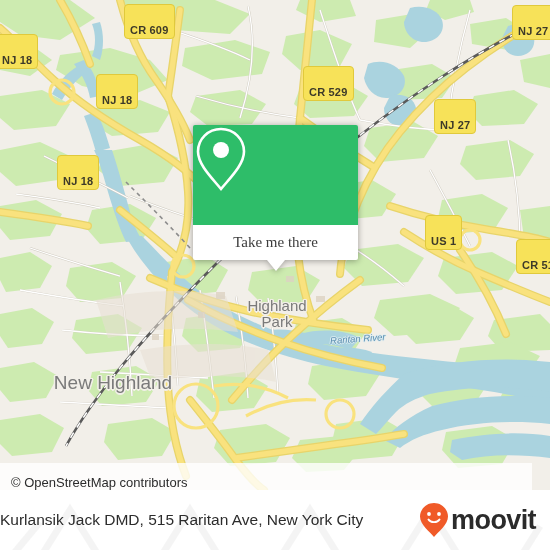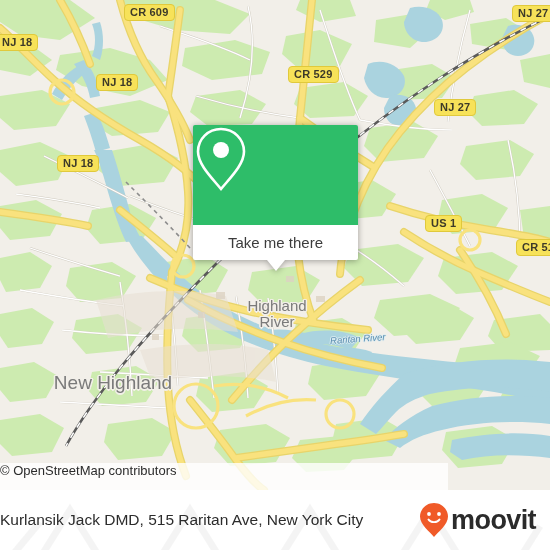--- a/index.html
+++ b/index.html
@@ -43,21 +43,21 @@
   
   .shield{
     position:absolute;
     background:#f7e259;
     border:1px solid #e0c93c;
     border-radius:4px;
     color:#3d3a29;
     font-size:11px;
     font-weight:700;
     letter-spacing:.2px;
-    padding:1px 5px 2px 5px;
+    padding:19px 5px 2px 5px;
     line-height:12px;
     white-space:nowrap;
     box-sizing:border-box;
   }
 
   
   .popup{
     position:absolute;
     left:193px;top:125px;
     width:165px;
@@ -66,39 +66,39 @@
   .popup-head{
     background:#2ebd69;
     height:100px;
     display:flex;align-items:center;justify-content:center;
     border-top-left-radius:2px;border-top-right-radius:2px;
   }
   .popup-foot{
     background:#ffffff;
     height:35px;
     display:flex;align-items:center;justify-content:center;
-    border-bottom-left-radius:2px;border-bottom-right-radius:2px;
+    border-bottom-left-radius:2px;border-bottom-right-radius:2px;font-family:Liberation Serif, serif;
   }
   .popup-foot span{
     color:#3c3c3c;font-size:15px;
   }
   .popup-tail{
     position:absolute;left:50%;top:135px;
     width:0;height:0;margin-left:-9px;
     border-left:9px solid transparent;
     border-right:9px solid transparent;
     border-top:11px solid #ffffff;
   }
 
   
   .attrib{
-    position:absolute;left:0;top:463px;width:448px;height:27px;
+    position:absolute;left:0;top:463px;width:532px;height:27px;
     background:rgba(255,255,255,.80);
-    display:flex;align-items:flex-start;
-    box-sizing:border-box;
+    display:flex;align-items:flex-end;
+    box-sizing:border-box;padding-left:11px;
   }
   .attrib span{font-size:13px;color:#2b2b2b;}
 
   
   .footer{
     position:absolute;left:0;top:490px;width:550px;height:60px;
     background:#ffffff;
     overflow:hidden;
   }
   .footer-wm{position:absolute;left:0;top:-40px;opacity:.30;}
@@ -363,33 +363,33 @@
         <rect x="198" y="312" width="7" height="6"></rect>
         <rect x="262" y="302" width="8" height="6"></rect>
         <rect x="316" y="296" width="9" height="6"></rect>
         <rect x="152" y="334" width="7" height="6"></rect>
         <rect x="286" y="276" width="8" height="6"></rect>
       </g>
     </svg>
 
     <div class="place-label" style="left:232px;top:298px;width:90px;">
       <div>Highland</div>
-      <div>River</div>
+      <div>Park</div>
     </div>
     <div class="place-label big" style="left:28px;top:373px;width:170px;">
       <div>New Highland</div>
     </div>
 
     <div class="water-label" style="left:330px;top:333px;transform:rotate(-4deg);">Raritan River</div>
 
     <div class="shield" style="left:124px;top:4px;">CR 609</div>
     <div class="shield" style="left:-4px;top:34px;">NJ 18</div>
     <div class="shield" style="left:96px;top:74px;">NJ 18</div>
     <div class="shield" style="left:57px;top:155px;">NJ 18</div>
-    <div class="shield" style="left:288px;top:66px;">CR 529</div>
+    <div class="shield" style="left:303px;top:66px;">CR 529</div>
     <div class="shield" style="left:512px;top:5px;">NJ 27</div>
     <div class="shield" style="left:434px;top:99px;">NJ 27</div>
     <div class="shield" style="left:425px;top:215px;">US 1</div>
     <div class="shield" style="left:516px;top:239px;">CR 51</div>
 
     <div class="popup">
       <div class="popup-head">
         <svg width="56" height="68" viewBox="0 0 56 68">
           <path d="M28 4 C15 4 5 14 5 26.5 C5 40 20 54 28 64 C36 54 51 40 51 26.5 C51 14 41 4 28 4 Z" fill="none" stroke="#ffffff" stroke-width="2.6"></path>
           <circle cx="28" cy="25" r="8" fill="#ffffff"></circle>

